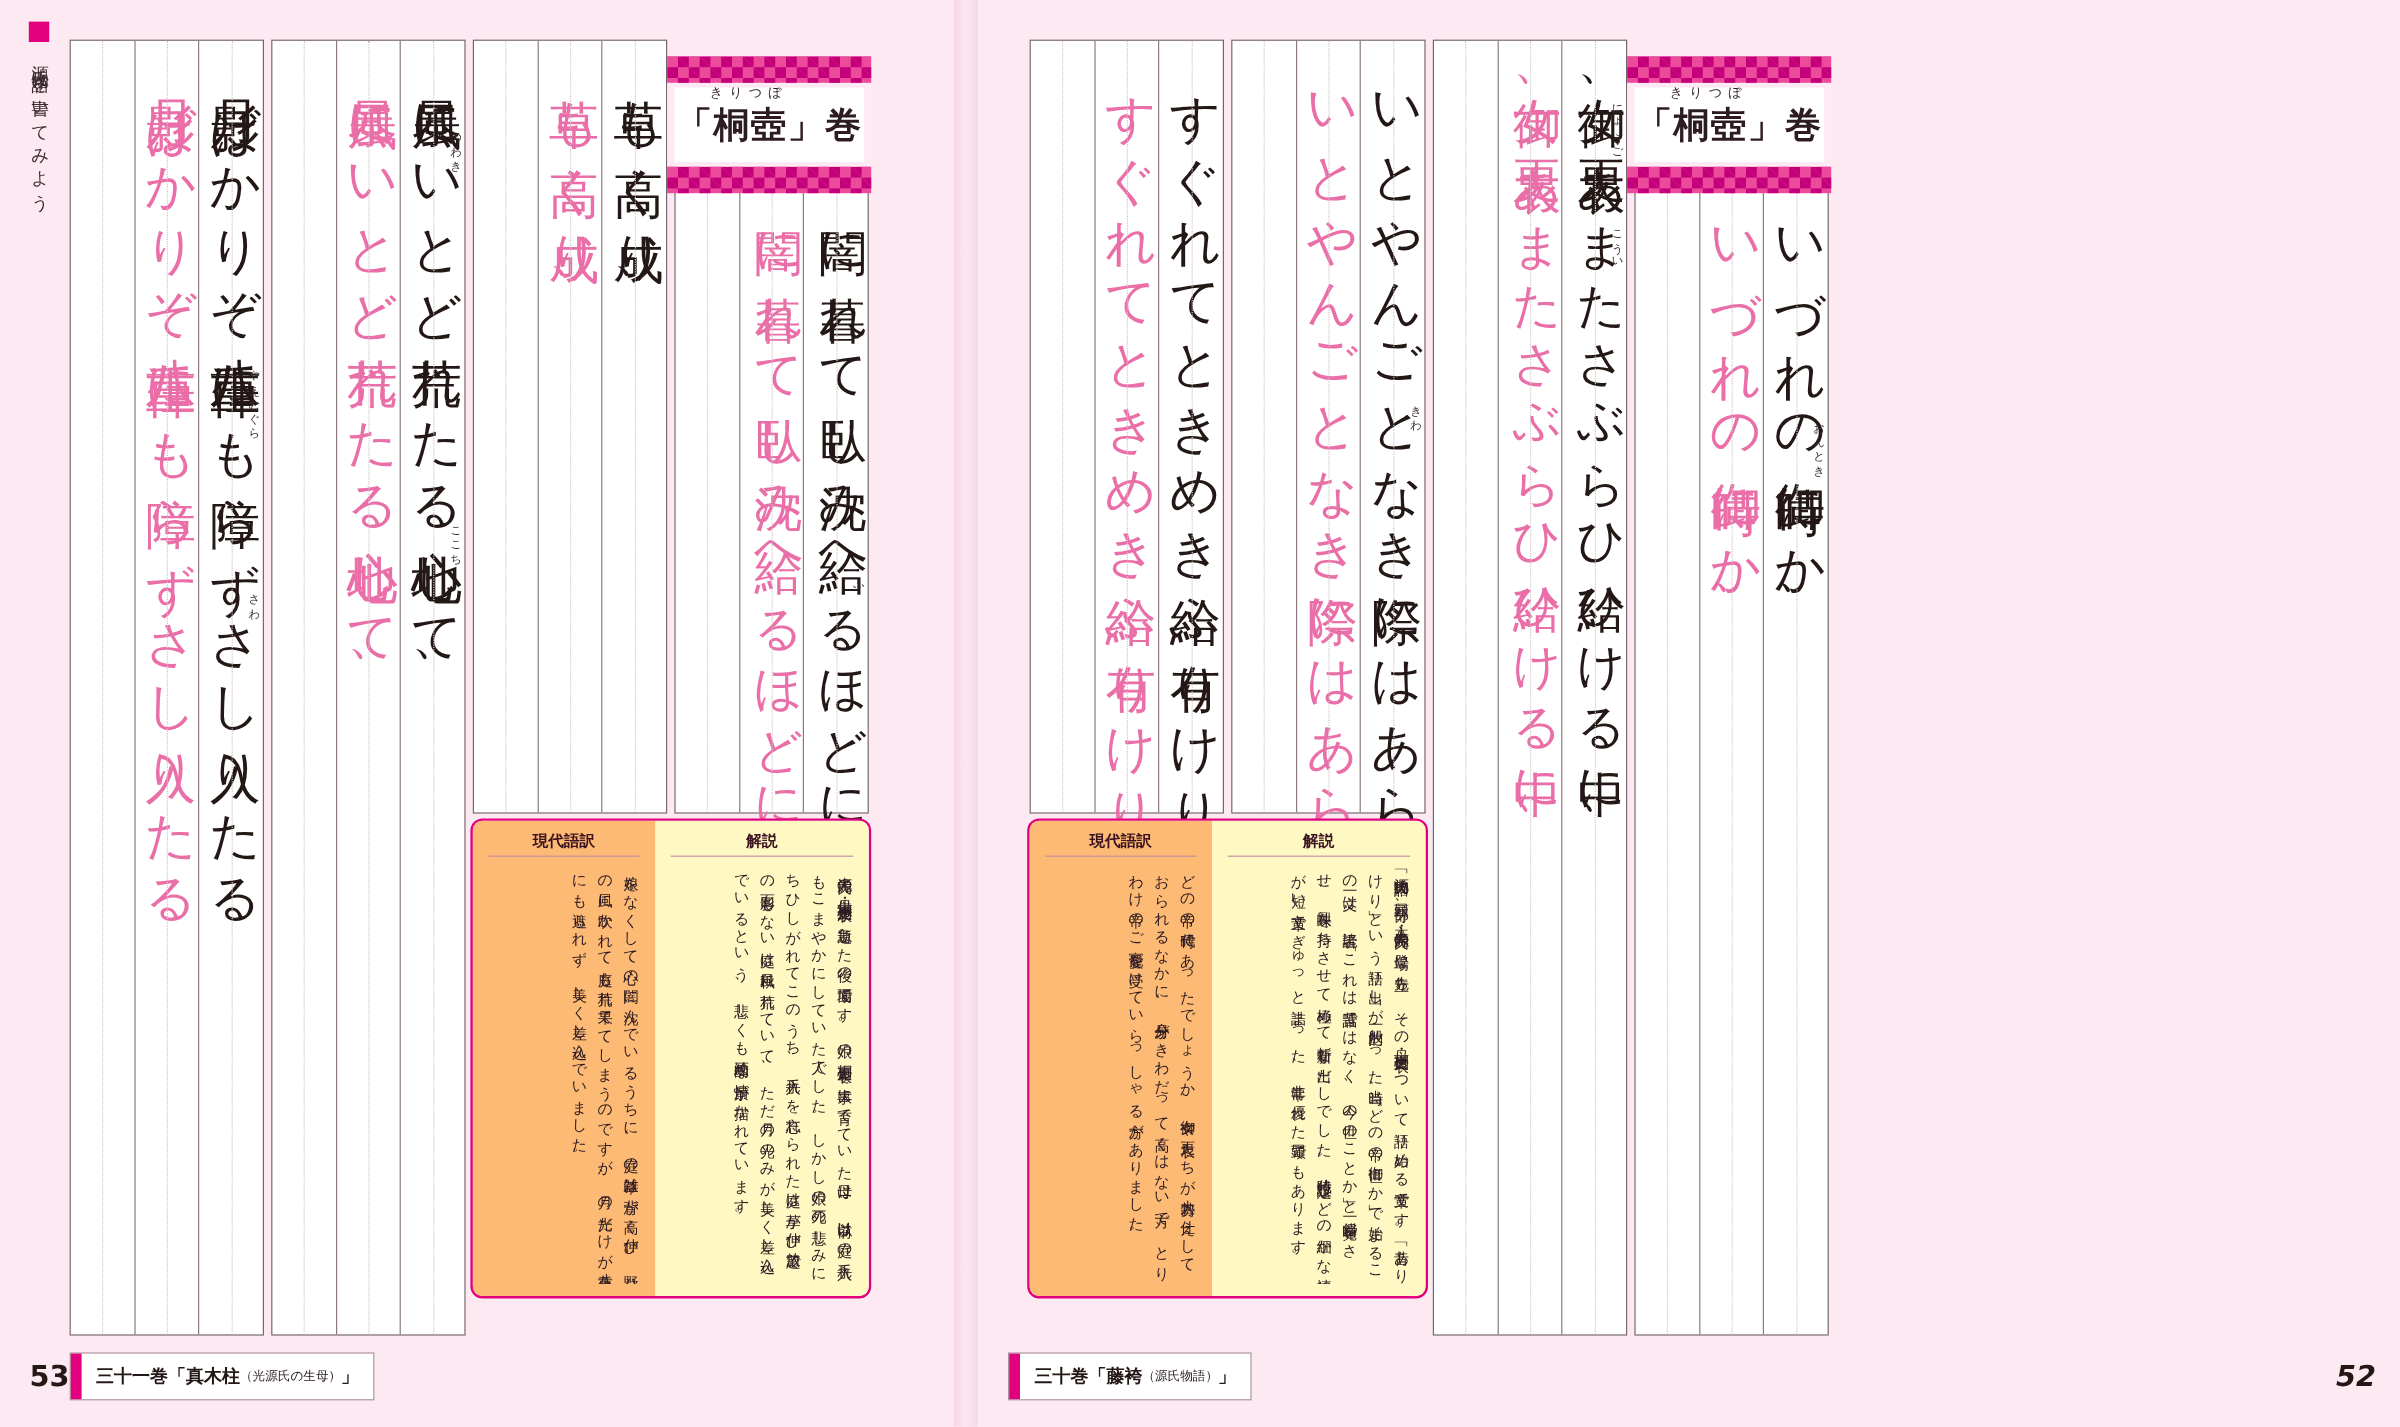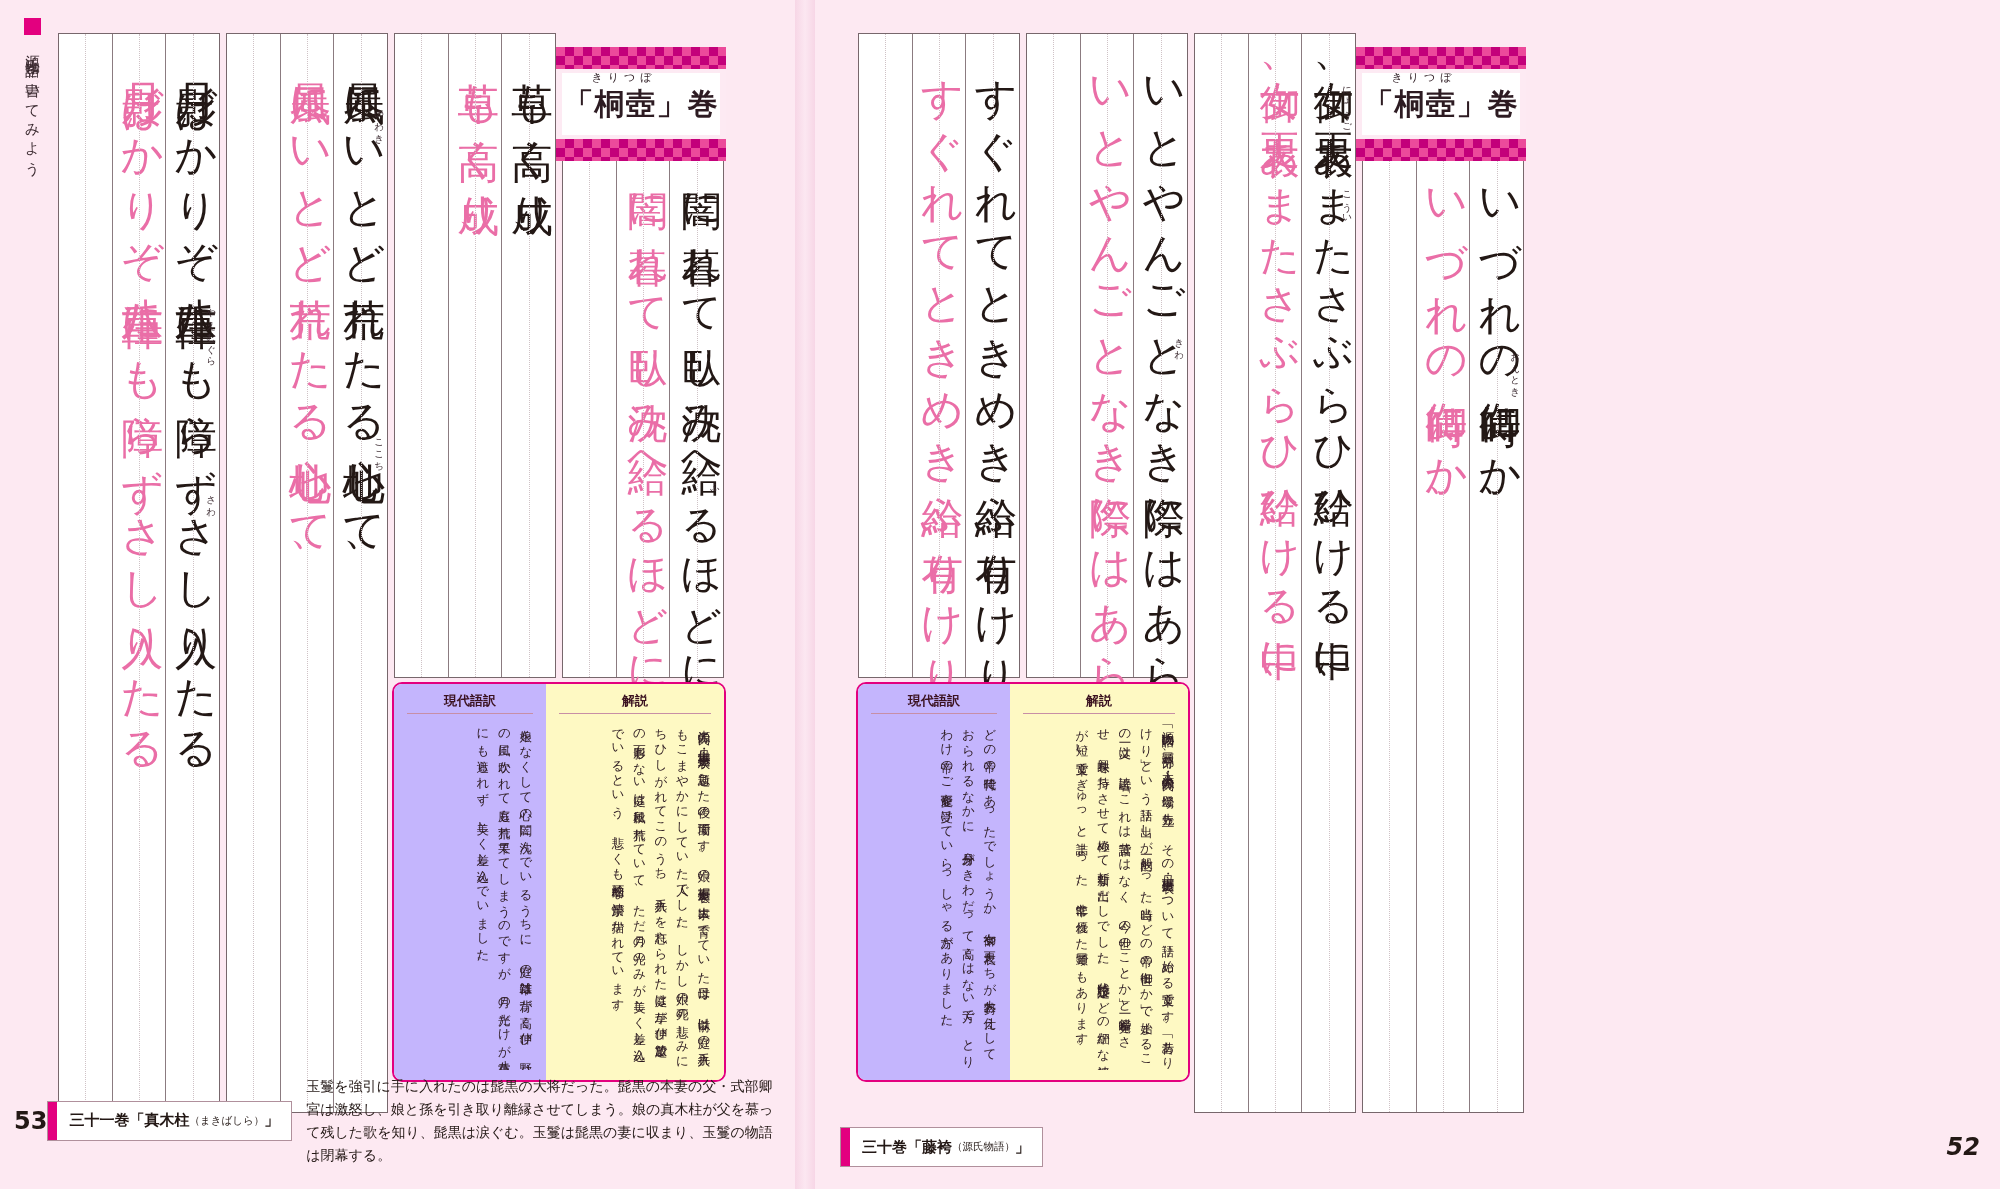--- a/index.html
+++ b/index.html
@@ -121,21 +121,21 @@
     box-sizing:border-box;
     overflow:hidden;
     display:flex;flex-direction:row-reverse;
   }
   .comment-col{
     box-sizing:border-box;
     padding:8px 9px 10px 9px;
     position:relative;
   }
   .c-kaisetsu{flex:0 0 54%;background:#fef9c3;}
-  .c-yaku{flex:0 0 46%;background:#c4b5fd;}
+  .c-yaku{flex:0 0 46%;background:#fdba74;}
   .c-head{
     text-align:center;
     font-size:13px;
     font-weight:bold;
     color:#3b1220;
     font-family:"DejaVu Sans",sans-serif;
     padding-bottom:3px;
     border-bottom:1.2px solid #c78fa6;
     margin:0 4px 6px 4px;
   }
@@ -269,25 +269,24 @@
       <div class="c-body">娘をなくして心の闇に沈んでいるうちに、庭の雑草は背が高く伸び、野分の風に吹かれて庭も荒れ果ててしまうのですが、月の光だけが八重葎にも遮られず、美しく差し込んでいました。</div>
     </div>
   </div>
 
   <div class="footer" style="left:14px;width:760px;">
     <div class="pagenum">53</div>
     <div class="chip">
       <div class="chip-bar"></div>
       <div class="chip-lbl">
         <span>三十一巻「真木柱</span>
-          <span class="small">（まきばしら）</span>
+          <span class="small">（光源氏の生母）</span>
           <span>」</span>
       </div>
     </div>
-    <div class="foot-desc">玉鬘を強引に手に入れたのは髭黒の大将だった。髭黒の本妻の父・式部卿宮は激怒し、娘と孫を引き取り離縁させてしまう。娘の真木柱が父を慕って残した歌を知り、髭黒は涙ぐむ。玉鬘は髭黒の妻に収まり、玉鬘の物語は閉幕する。</div>
   </div>
 </div>
 
 <div class="spine"></div>
 
 <div class="page page-right">
 
   <div class="grid-block" style="left:48px;top:33px;width:162px;height:645px;">
     <div class="gcol">
       <div class="vtext ink-black" style="font-size:42px;">すぐれてときめき給ふ有りけり。</div>

